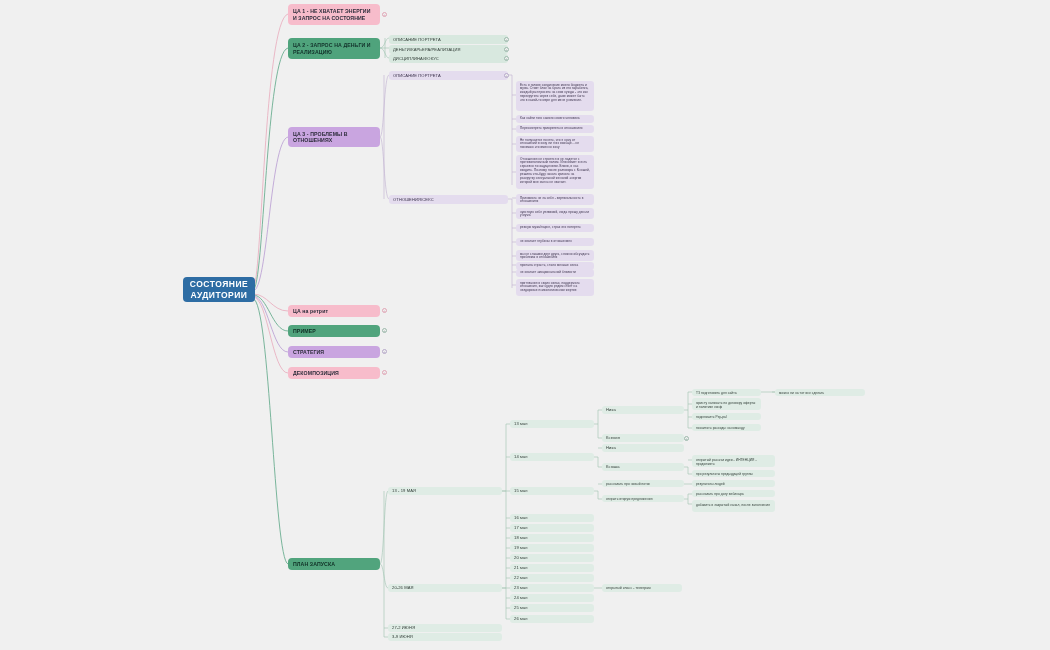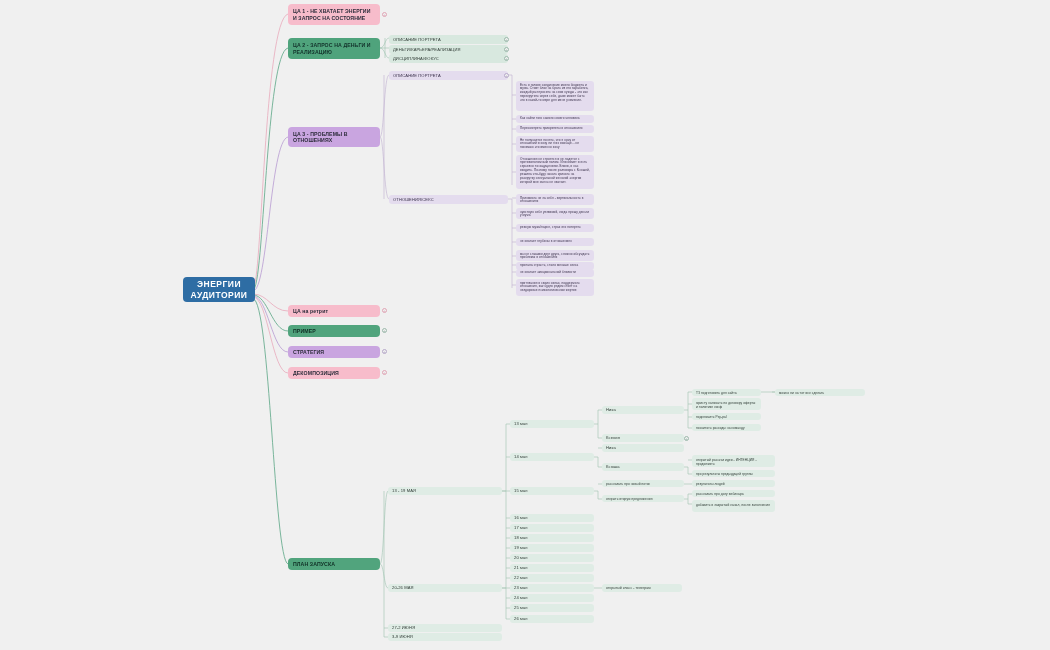--- a/index.html
+++ b/index.html
@@ -165,21 +165,21 @@
       <path d="M684,484 L692,484"></path>
       <path d="M684,499 L688,499 L688,494"></path>
       <path d="M688,494 L692,494"></path>
         <path d="M688,504 L692,504"></path>
       <path d="M688,499 L688,504"></path>
 
       <path d="M594,588 L602,588"></path>
     </g>
   </svg>
 
-  <div class="node root" style="left:183px; top:277px; width:72px; height:25px;">ЭНЕРГИИ АУДИТОРИИ</div>
+  <div class="node root" style="left:183px; top:277px; width:72px; height:25px;">СОСТОЯНИЕ АУДИТОРИИ</div>
 
   <div class="node seg pink" style="left:288px; top:4px; width:92px; height:21px;">ЦА 1 -  НЕ ХВАТАЕТ ЭНЕРГИИ И ЗАПРОС НА СОСТОЯНИЕ</div>
   <div class="plus pk" style="left:382px; top:12px;">+</div>
 
   <div class="node seg green" style="left:288px; top:38px; width:92px; height:21px;">ЦА 2 - ЗАПРОС НА ДЕНЬГИ И РЕАЛИЗАЦИЮ</div>
 
   <div class="node seg purple" style="left:288px; top:127px; width:92px; height:20px;">ЦА 3 - ПРОБЛЕМЫ В ОТНОШЕНИЯХ</div>
 
   <div class="node seg pink" style="left:288px; top:305px; width:92px; height:12px;">ЦА на ретрит</div>
   <div class="plus pk" style="left:382px; top:308px;">+</div>

